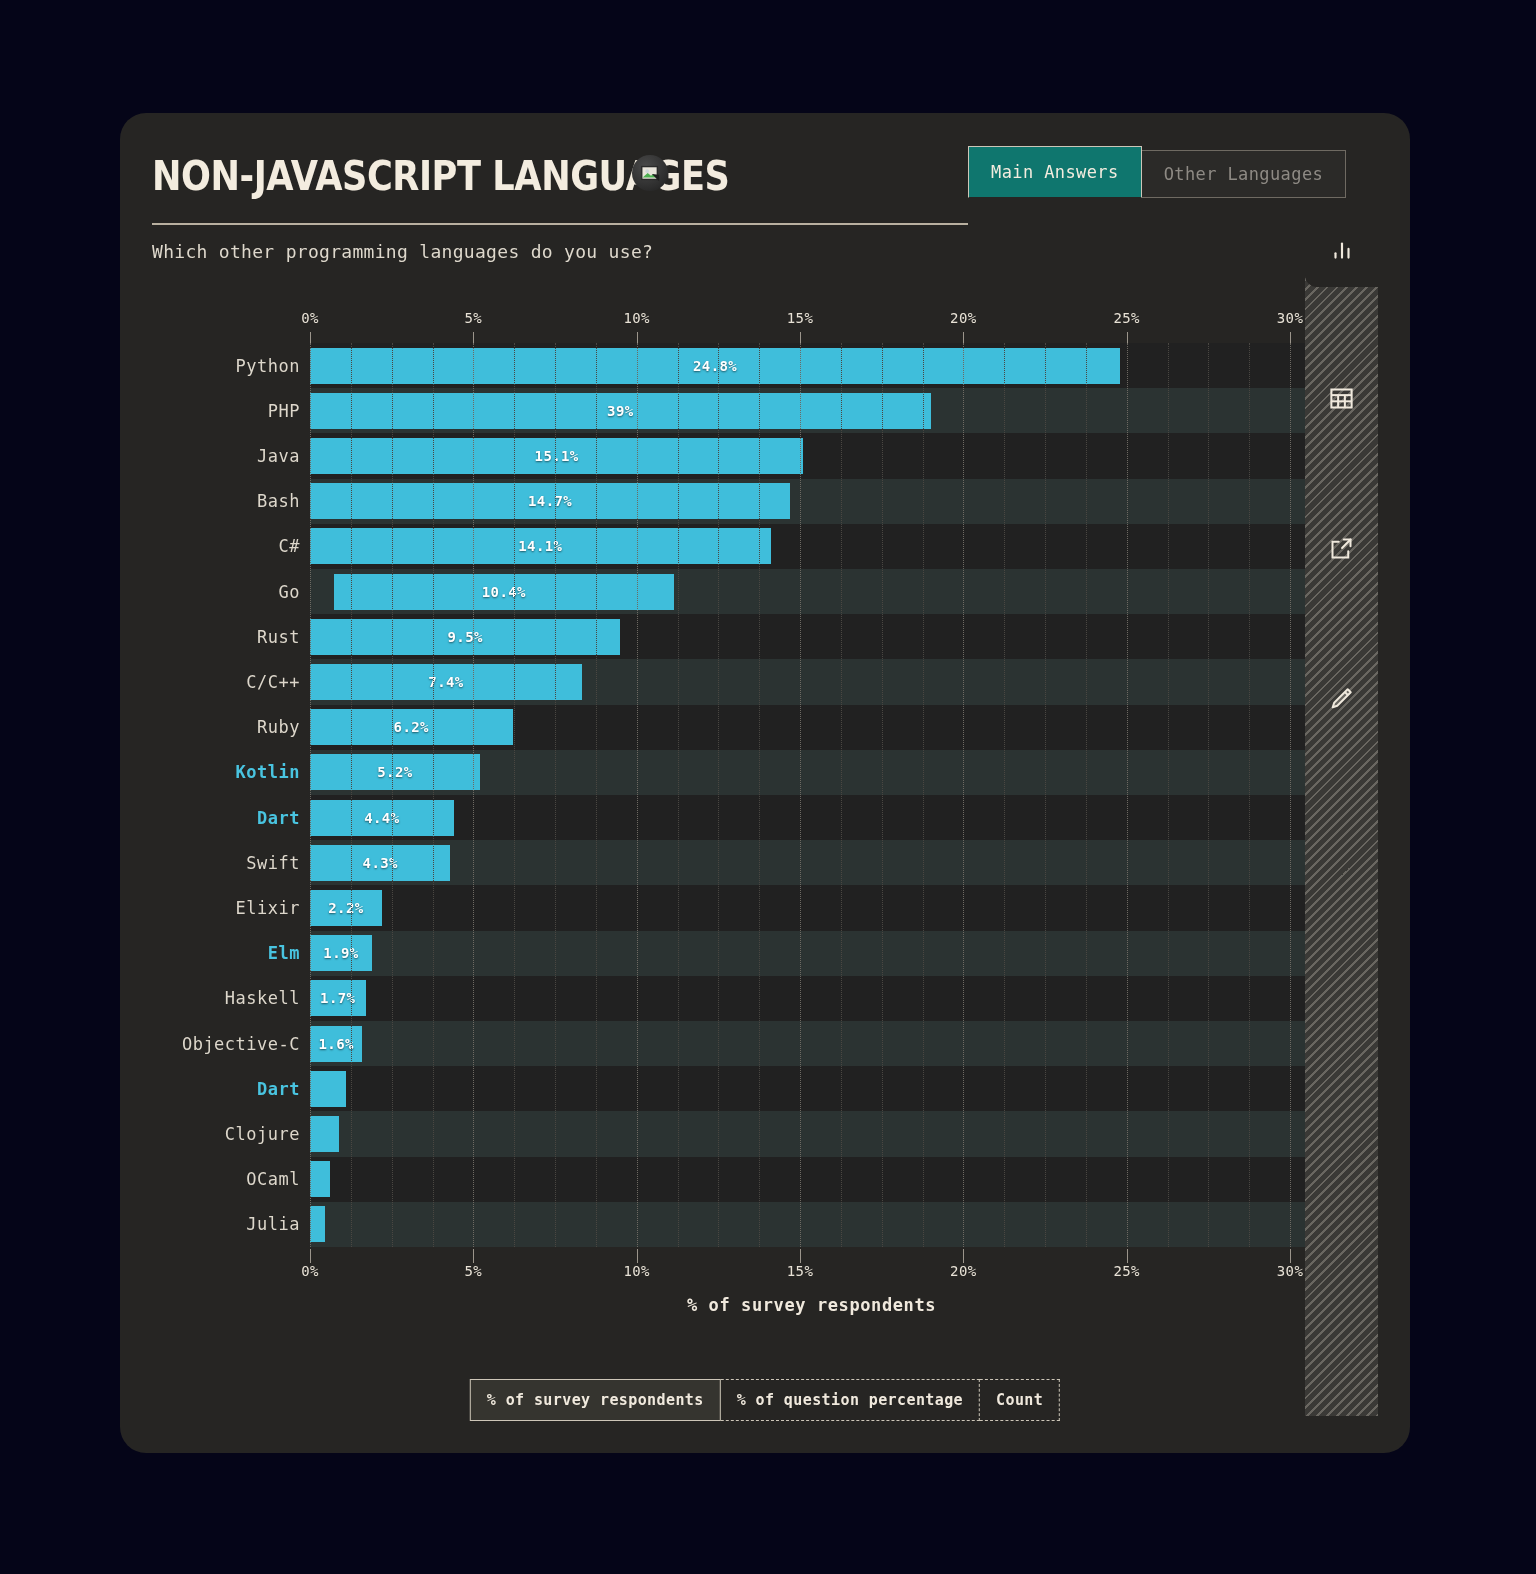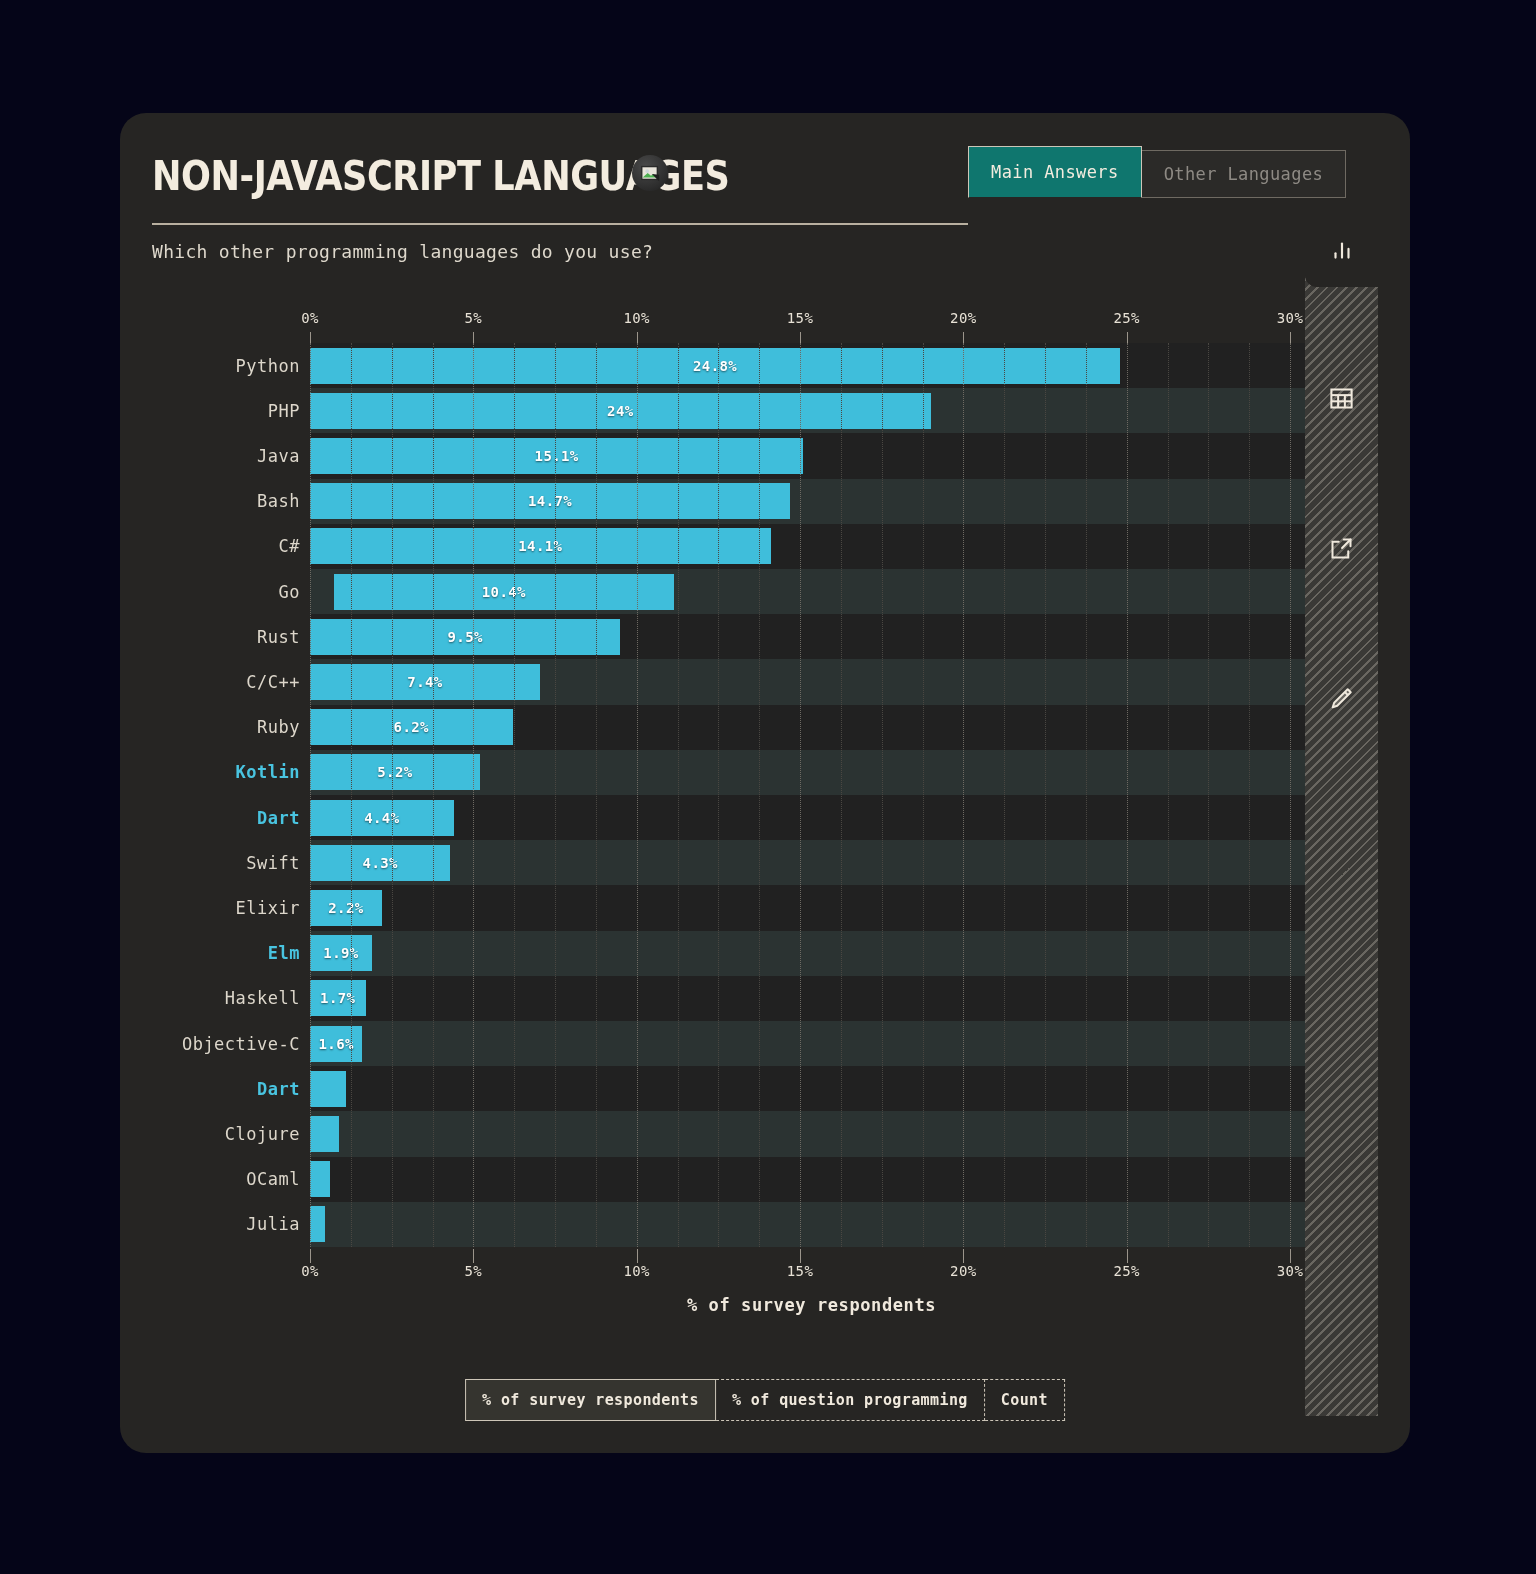--- a/index.html
+++ b/index.html
@@ -377,21 +377,21 @@
         <div class="rows">
             <div class="row even" style="top: 0px;">
               <div class="rowlabel">Python</div>
               <div class="bar" style="width: 810.133px;">
                 <span class="val">24.8%</span>
               </div>
             </div>
             <div class="row odd" style="top: 45.2px;">
               <div class="rowlabel">PHP</div>
               <div class="bar" style="width: 620.667px;">
-                <span class="val">24%</span>
+                <span class="val">39%</span>
               </div>
             </div>
             <div class="row even" style="top: 90.4px;">
               <div class="rowlabel">Java</div>
               <div class="bar" style="width: 493.267px;">
                 <span class="val">15.1%</span>
               </div>
             </div>
             <div class="row odd" style="top: 135.6px;">
               <div class="rowlabel">Bash</div>
@@ -412,21 +412,21 @@
               </div>
             </div>
             <div class="row even" style="top: 271.2px;">
               <div class="rowlabel">Rust</div>
               <div class="bar" style="width: 310.333px;">
                 <span class="val">9.5%</span>
               </div>
             </div>
             <div class="row odd" style="top: 316.4px;">
               <div class="rowlabel">C/C++</div>
-              <div class="bar" style="width: 230px;">
+              <div class="bar" style="width: 272px;">
                 <span class="val">7.4%</span>
               </div>
             </div>
             <div class="row even" style="top: 361.6px;">
               <div class="rowlabel">Ruby</div>
               <div class="bar" style="width: 202.533px;">
                 <span class="val">6.2%</span>
               </div>
             </div>
             <div class="row odd" style="top: 406.8px;">
@@ -538,18 +538,18 @@
           <div class="tickmark" style="left: 816.667px;">25%</div>
           <div class="tickline" style="left: 816.667px;"></div>
           <div class="tickmark" style="left: 980px;">30%</div>
           <div class="tickline" style="left: 980px;"></div>
         </div>
       <div class="xlabel">% of survey respondents</div>
     </div>
 
     <div class="seg">
       <div class="seg-btn">% of survey respondents</div>
-      <div class="seg-btn">% of question programming</div>
+      <div class="seg-btn">% of question percentage</div>
       <div class="seg-btn">Count</div>
     </div>
 
   </div>
 </div>
 
 </body></html>

